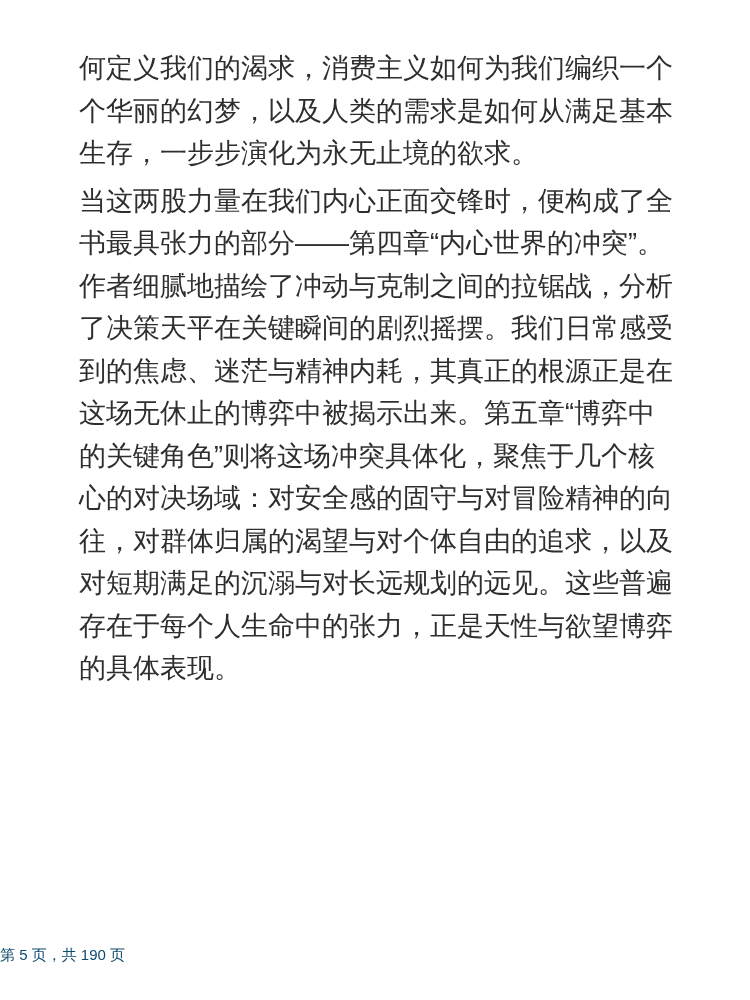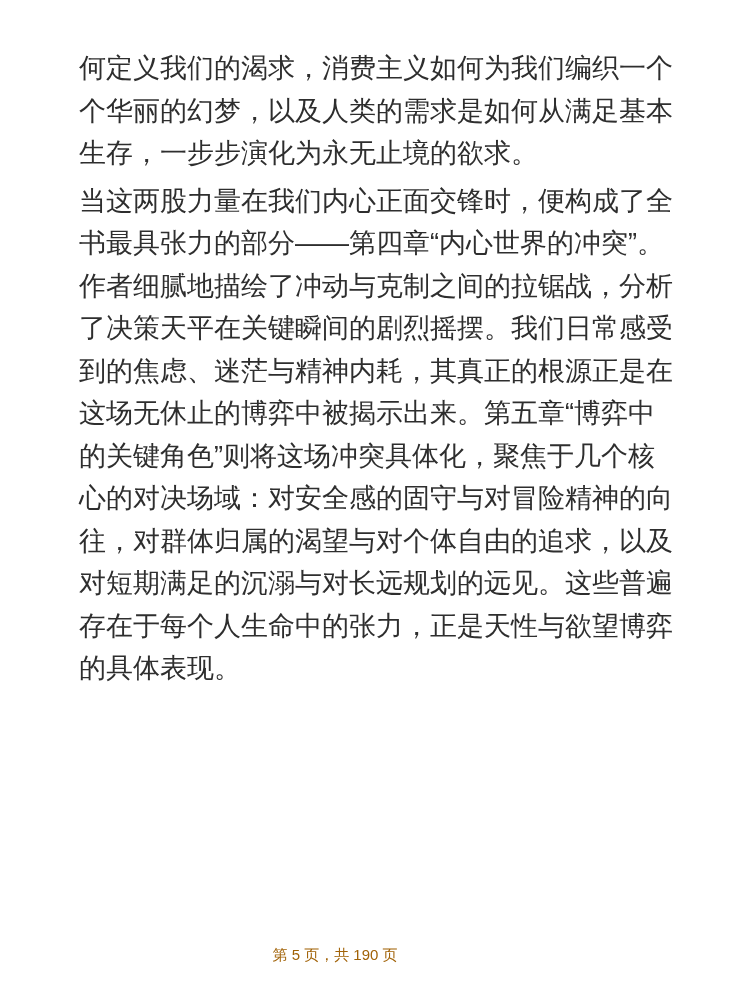--- a/index.html
+++ b/index.html
@@ -11,21 +11,20 @@
     width: 750px;
     height: 1000px;
     font-family: "Liberation Sans", sans-serif;
     overflow: hidden;
   }
   .page {
     position: relative;
     width: 628px;
     height: 1000px;
     background: #ffffff;
-    padding-left: 42px;
   }
   .content {
     position: absolute;
     left: 79px;
     top: 47px;
     width: 596px;
     font-size: 27px;
     line-height: 42.5px;
     color: #2e2e2e;
     text-align: left;
@@ -36,24 +35,23 @@
     padding: 0;
     word-break: normal;
     overflow-wrap: break-word;
   }
   .footer {
     position: absolute;
     left: 0;
     right: 0;
     top: 944px;
     height: 26px;
-    text-align: center;
     font-size: 15px;
     line-height: 22px;
-    color: #a16207;
+    color: #0c4a6e;
   }
 </style>
 </head>
 <body>
 
 <div class="page">
 
   <div class="content">
     <p>何定义我们的渴求，消费主义如何为我们编织一个个华丽的幻梦，以及人类的需求是如何从满足基本生存，一步步演化为永无止境的欲求。</p>
     <p>当这两股力量在我们内心正面交锋时，便构成了全书最具张力的部分——第四章“内心世界的冲突”。作者细腻地描绘了冲动与克制之间的拉锯战，分析了决策天平在关键瞬间的剧烈摇摆。我们日常感受到的焦虑、迷茫与精神内耗，其真正的根源正是在这场无休止的博弈中被揭示出来。第五章“博弈中的关键角色”则将这场冲突具体化，聚焦于几个核心的对决场域：对安全感的固守与对冒险精神的向往，对群体归属的渴望与对个体自由的追求，以及对短期满足的沉溺与对长远规划的远见。这些普遍存在于每个人生命中的张力，正是天性与欲望博弈的具体表现。</p>

